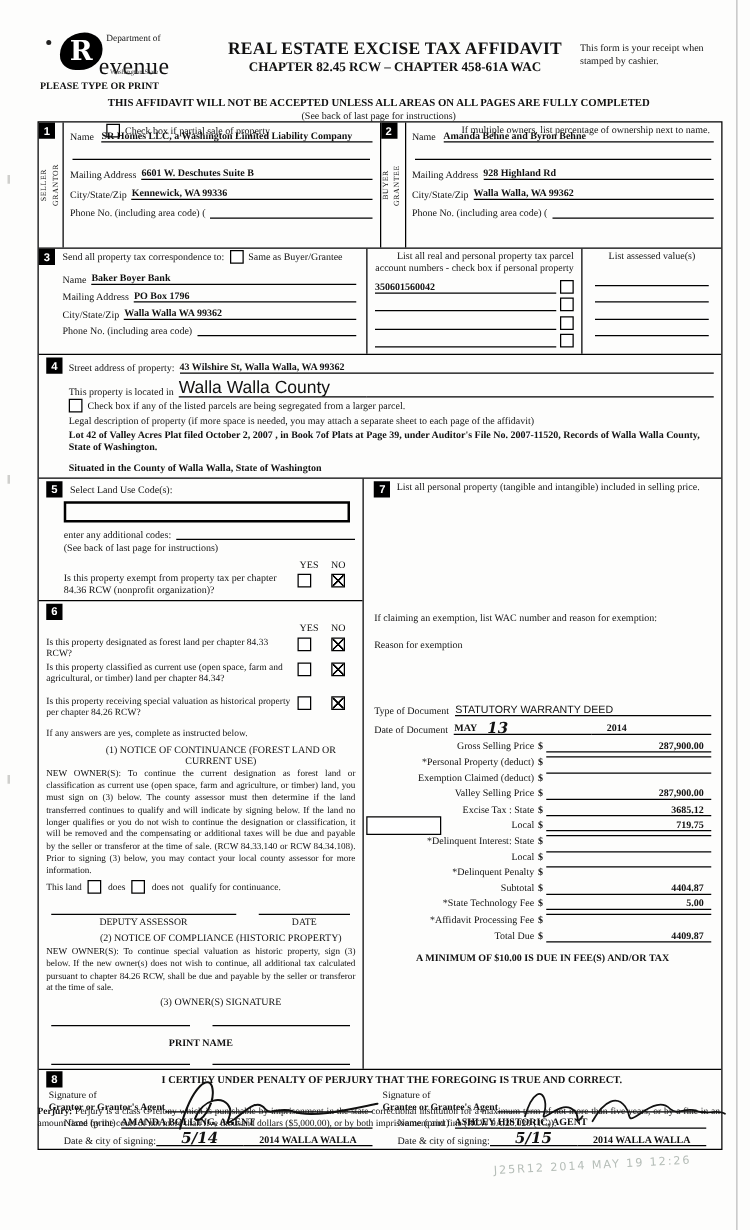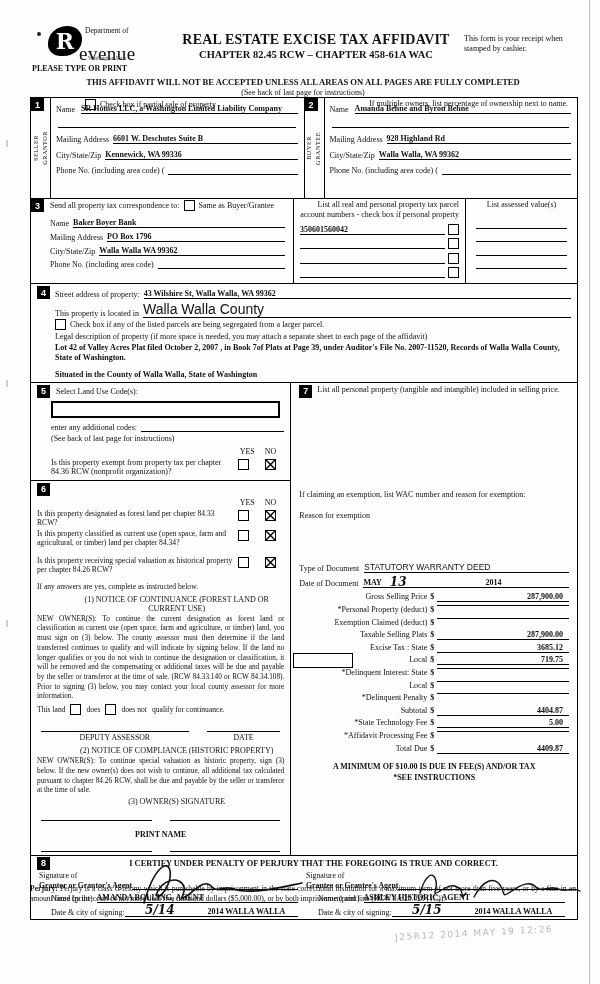--- a/index.html
+++ b/index.html
@@ -413,21 +413,21 @@
               <span class="tl">*Personal Property (deduct)</span>
               <span class="ds">$</span>
               <span class="tv"></span>
             </div>
           <div class="taxrow">
               <span class="tl">Exemption Claimed (deduct)</span>
               <span class="ds">$</span>
               <span class="tv"></span>
             </div>
           <div class="taxrow">
-              <span class="tl">Taxable Selling Plats</span>
+              <span class="tl">Valley Selling Price</span>
               <span class="ds">$</span>
               <span class="tv">287,900.00</span>
             </div>
           <div class="taxrow">
               <span class="tl">Excise Tax : State</span>
               <span class="ds">$</span>
               <span class="tv">3685.12</span>
             </div>
           <div class="taxrow">
               <span class="tbox"></span>
@@ -466,21 +466,20 @@
               <span class="tv"></span>
             </div>
           <div class="taxrow">
               <span class="tl">Total Due</span>
               <span class="ds">$</span>
               <span class="tv">4409.87</span>
             </div>
         </div>
         <div class="minimum">
           <div>A MINIMUM OF $10.00 IS DUE IN FEE(S) AND/OR TAX</div>
-          <div>*SEE INSTRUCTIONS</div>
         </div>
       </div>
     </div>
 
     <div class="sec8">
       <div class="certify">
         <span class="num">8</span>
         <span class="ct">I CERTIFY UNDER PENALTY OF PERJURY THAT THE FOREGOING IS TRUE AND CORRECT.</span>
       </div>
       <div class="sighalves">

